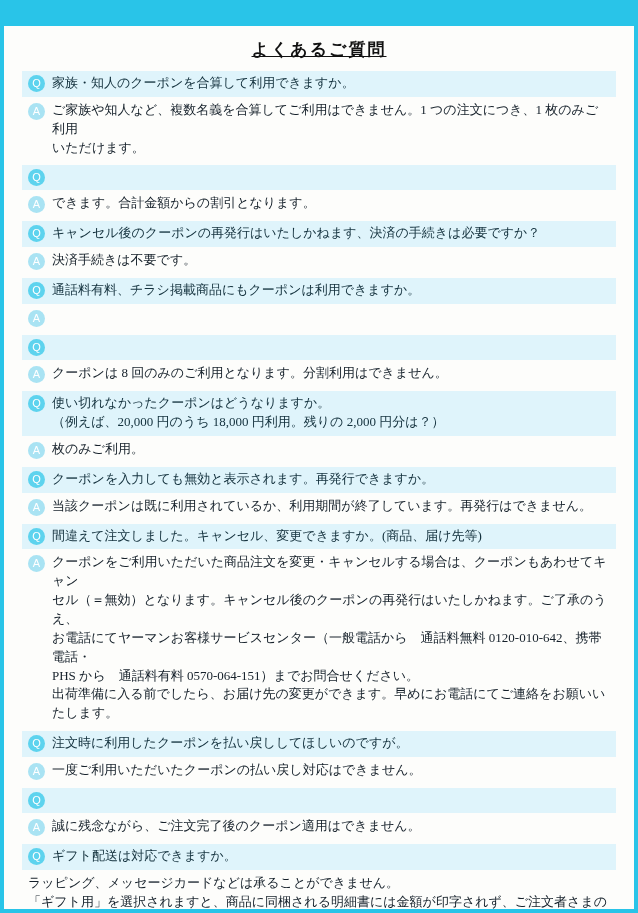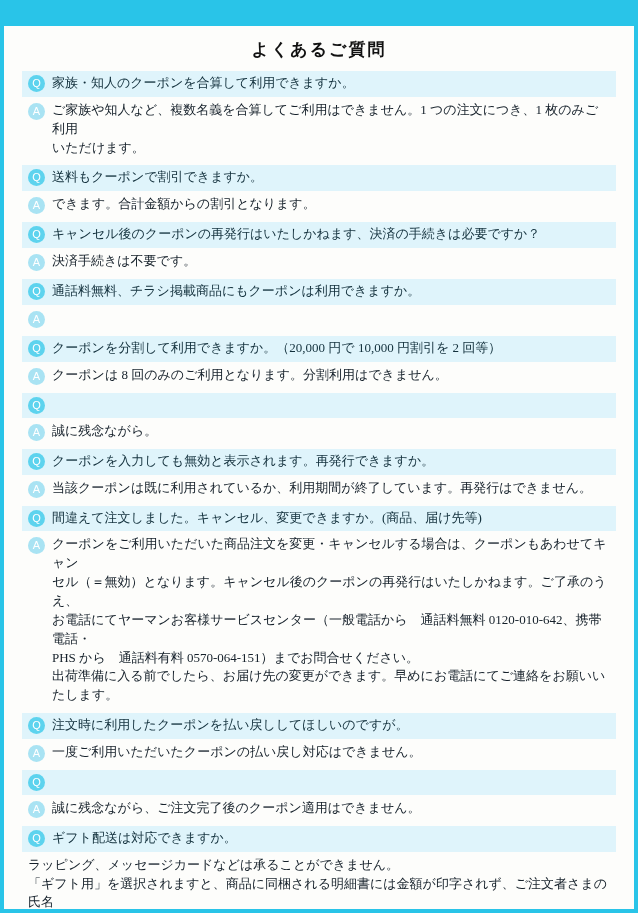--- a/index.html
+++ b/index.html
@@ -29,20 +29,21 @@
     width: 100%;
   }
   .title {
     text-align: center;
     font-size: 17px;
     font-weight: bold;
     letter-spacing: 2px;
     color: #111;
     margin: 12px 0 10px 0;
     font-family: "Liberation Serif", "DejaVu Serif", serif;
+    text-decoration: underline;
   }
   .qa-list {
     padding: 0 18px 0 18px;
   }
   .row {
     display: flex;
     align-items: flex-start;
     margin-bottom: 2px;
   }
   .badge {
@@ -96,59 +97,59 @@
       <div class="text">家族・知人のクーポンを合算して利用できますか。</div>
     </div>
     <div class="row a-row">
       <div class="badge a">A</div>
       <div class="text">ご家族や知人など、複数名義を合算してご利用はできません。1 つの注文につき、1 枚のみご利用
 いただけます。</div>
     </div>
 
     <div class="row q-row">
       <div class="badge q">Q</div>
-      <div class="text">送料もクーポンで割引できますか。</div>
     </div>
     <div class="row a-row">
       <div class="badge a">A</div>
       <div class="text">できます。合計金額からの割引となります。</div>
     </div>
 
     <div class="row q-row">
       <div class="badge q">Q</div>
       <div class="text">キャンセル後のクーポンの再発行はいたしかねます、決済の手続きは必要ですか？</div>
     </div>
     <div class="row a-row">
       <div class="badge a">A</div>
       <div class="text">決済手続きは不要です。</div>
     </div>
 
     <div class="row q-row">
       <div class="badge q">Q</div>
-      <div class="text">通話料無料、チラシ掲載商品にもクーポンは利用できますか。</div>
-    </div>
-    <div class="row a-row">
-      <div class="badge a">A</div>
-    </div>
-
-    <div class="row q-row">
-      <div class="badge q">Q</div>
-      <div class="text">クーポンを分割して利用できますか。（20,000 円で 10,000 円割引を 2 回等）</div>
+      <div class="text">通話料有料、チラシ掲載商品にもクーポンは利用できますか。</div>
+    </div>
+    <div class="row a-row">
+      <div class="badge a">A</div>
+    </div>
+
+    <div class="row q-row">
+      <div class="badge q">Q</div>
     </div>
     <div class="row a-row">
       <div class="badge a">A</div>
       <div class="text">クーポンは 8 回のみのご利用となります。分割利用はできません。</div>
     </div>
 
     <div class="row q-row">
       <div class="badge q">Q</div>
-    </div>
-    <div class="row a-row">
-      <div class="badge a">A</div>
-      <div class="text">誠に残念ながら。</div>
+      <div class="text">使い切れなかったクーポンはどうなりますか。
+（例えば、20,000 円のうち 18,000 円利用。残りの 2,000 円分は？）</div>
+    </div>
+    <div class="row a-row">
+      <div class="badge a">A</div>
+      <div class="text">枚のみご利用。</div>
     </div>
 
     <div class="row q-row">
       <div class="badge q">Q</div>
       <div class="text">クーポンを入力しても無効と表示されます。再発行できますか。</div>
     </div>
     <div class="row a-row">
       <div class="badge a">A</div>
       <div class="text">当該クーポンは既に利用されているか、利用期間が終了しています。再発行はできません。</div>
     </div>

